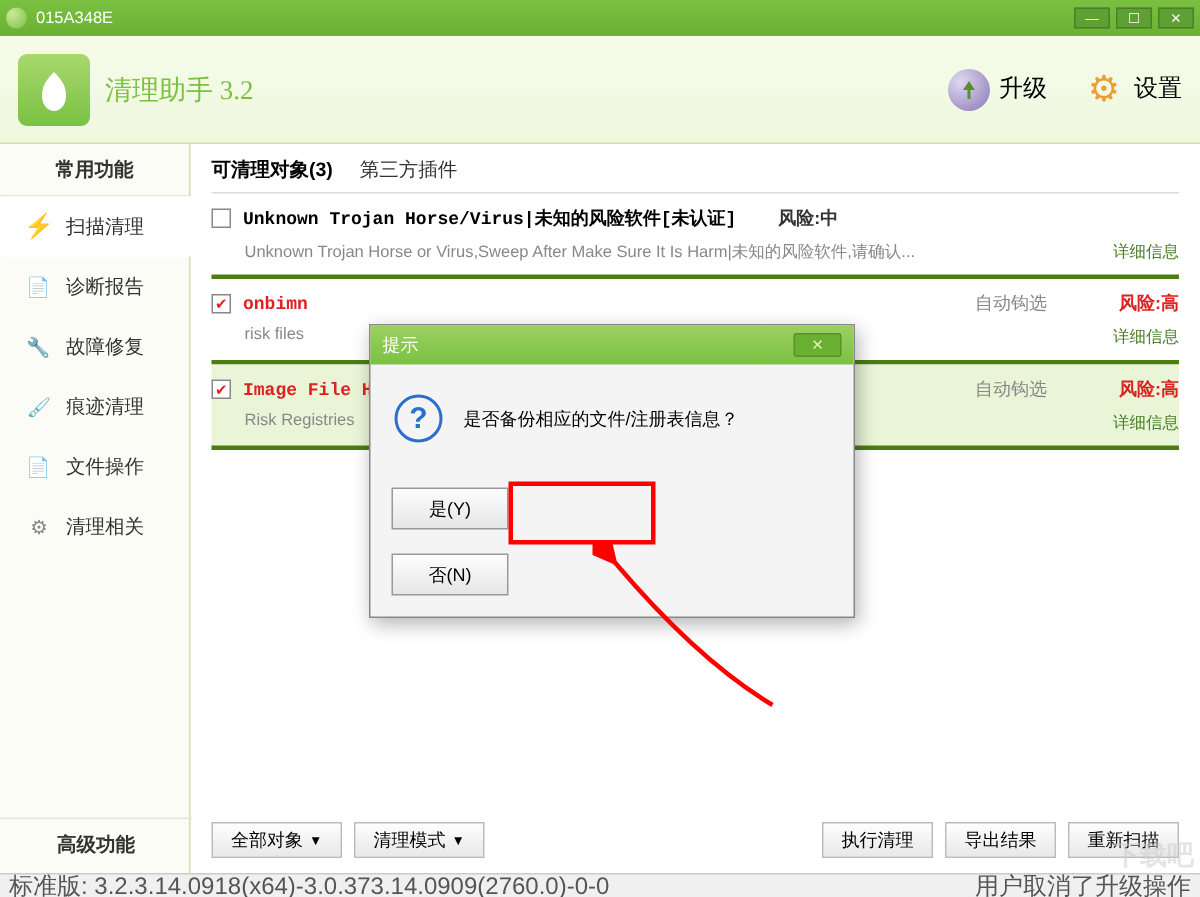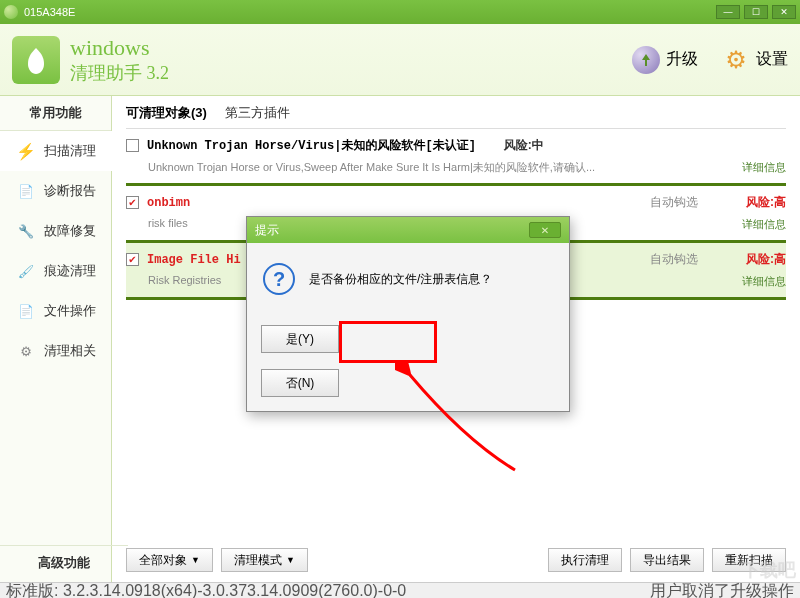--- a/index.html
+++ b/index.html
@@ -15,21 +15,21 @@
 .app-title { color: #7ac142; }
 .app-title .line1 { font-size: 22px; font-family: Georgia, serif; }
 .app-title .line2 { font-size: 18px; font-family: KaiTi, serif; }
 .header-spacer { flex: 1; }
 .header-actions { display: flex; gap: 24px; }
 .header-action { display: flex; align-items: center; gap: 6px; cursor: pointer; text-align: right; }
 .header-action .ic { width: 28px; height: 28px; border-radius: 50%; display: flex; align-items: center; justify-content: center; }
 .ic-upgrade { background: radial-gradient(circle at 30% 30%, #e0d8f0, #8878b8); }
 .ic-settings { color: #e8a038; font-size: 24px; }
 .main { display: flex; height: 486px; }
-.sidebar { width: 112px; background: #fafcf5; border-right: 1px solid #d0e0b0; }
+.sidebar { width: 127px; background: #fafcf5; border-right: 1px solid #d0e0b0; }
 .sidebar-section-title { text-align: center; padding: 8px 0; font-size: 13px; font-weight: bold; color: #333; border-bottom: 1px solid #e0e8d0; }
 .sidebar-item { display: flex; align-items: center; padding: 10px 10px 10px 16px; cursor: pointer; font-size: 13px; color: #333; position: relative; }
 .sidebar-item.active { background: #fff; border-right: none; box-shadow: 2px 0 0 #fff; }
 .sidebar-item.active::after { content: ''; position: absolute; right: -8px; top: 50%; transform: translateY(-50%); border: 8px solid transparent; border-left-color: #fff; }
 .sidebar-item .sic { width: 20px; height: 20px; margin-right: 8px; display: flex; align-items: center; justify-content: center; }
 .sidebar-advanced { position: absolute; bottom: 18px; width: 128px; text-align: center; padding: 8px 0; font-size: 13px; font-weight: bold; color: #333; border-top: 1px solid #e0e8d0; }
 .content { flex: 1; padding: 8px 14px; font-size: 12px; position: relative; overflow: hidden; }
 .tabs { display: flex; gap: 18px; padding-bottom: 6px; border-bottom: 1px solid #ddd; }
 .tab { cursor: pointer; color: #333; font-size: 13px; }
 .tab.active { color: #000; font-weight: bold; }
@@ -80,21 +80,20 @@
   </div>
 </div>
 
 <div class="header">
   <div class="app-logo">
     <svg viewBox="0 0 32 32">
         <path d="M16 4 C10 10 8 14 8 20 C8 26 12 30 16 30 C20 30 24 26 24 20 C24 14 22 10 16 4 Z" fill="#fff"></path>
       </svg>
   </div>
   <div class="app-title">
-    <div class="line1">windows</div>
     <div class="line2">清理助手 3.2</div>
   </div>
   <div class="header-spacer"></div>
   <div class="header-actions">
     <div class="header-action">
       <div class="ic ic-upgrade">
         <svg width="16" height="16" viewBox="0 0 16 16">
             <path d="M8 2 L12 8 L9 8 L9 14 L7 14 L7 8 L4 8 Z" fill="#5a9028"></path>
           </svg>
       </div>

